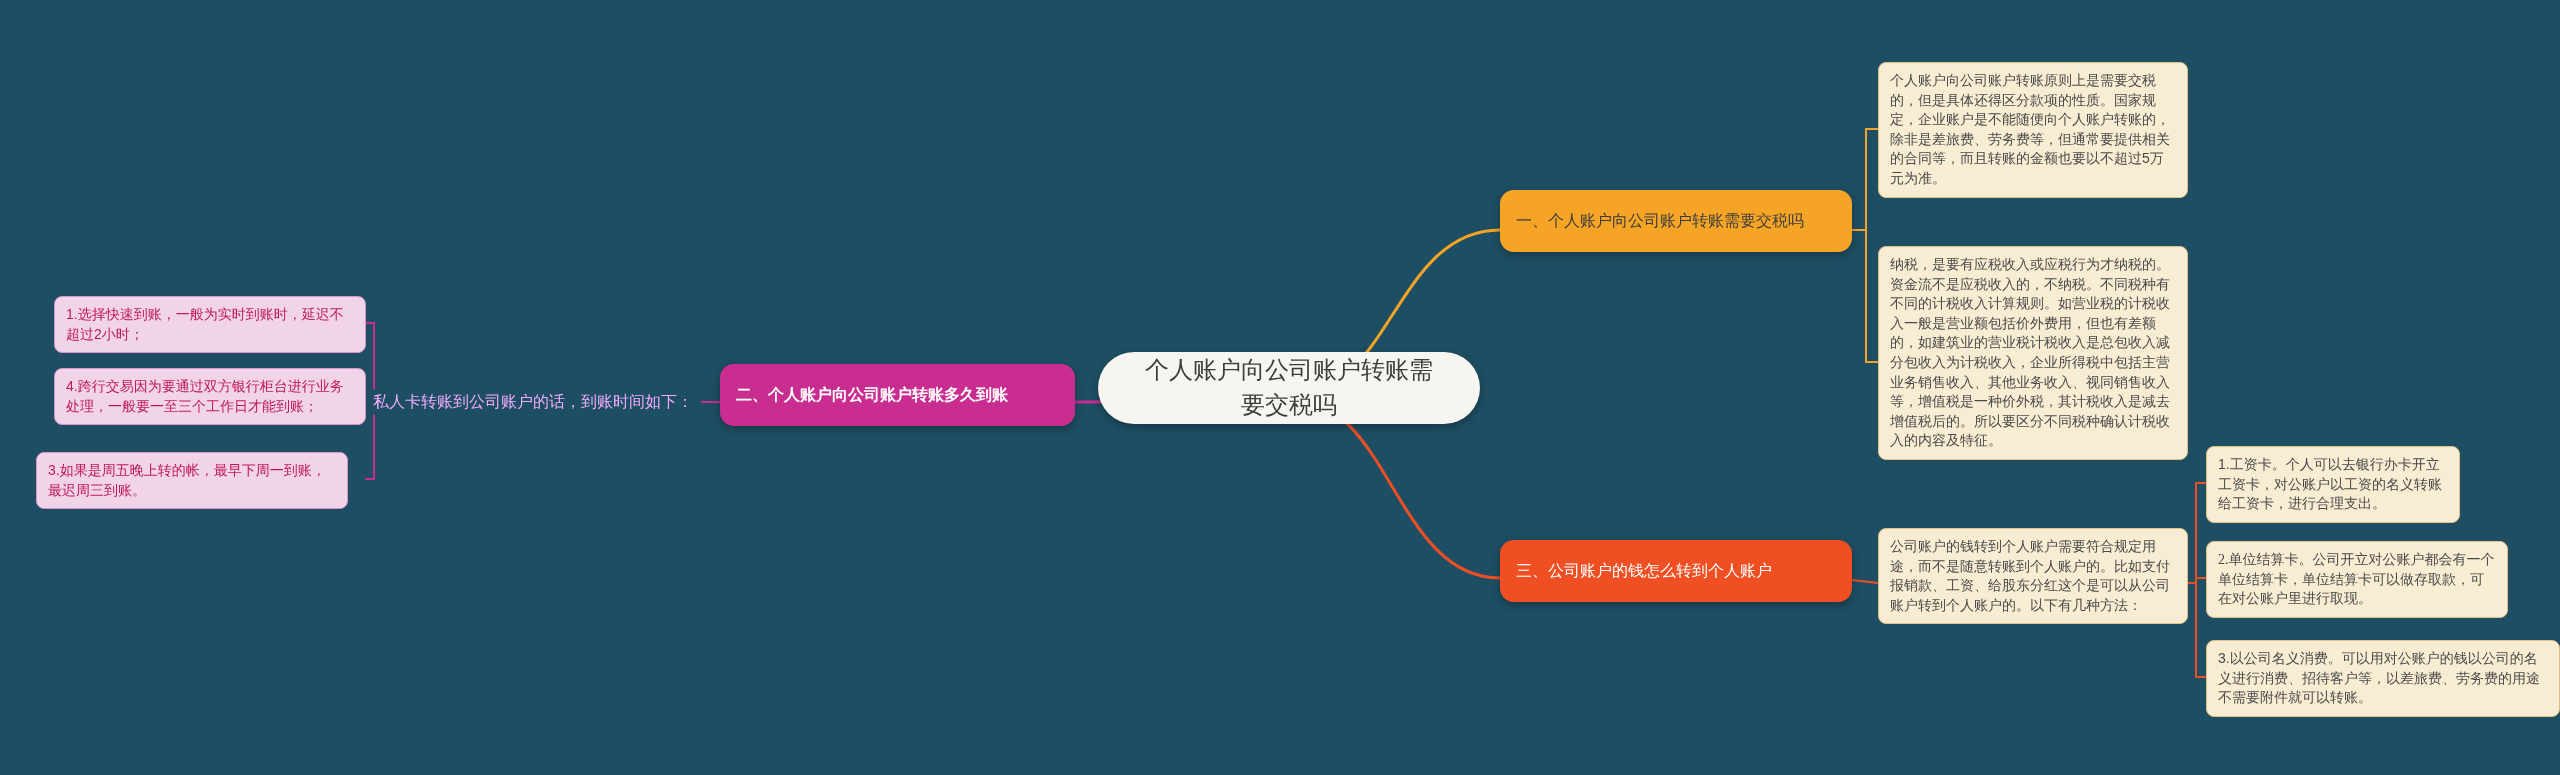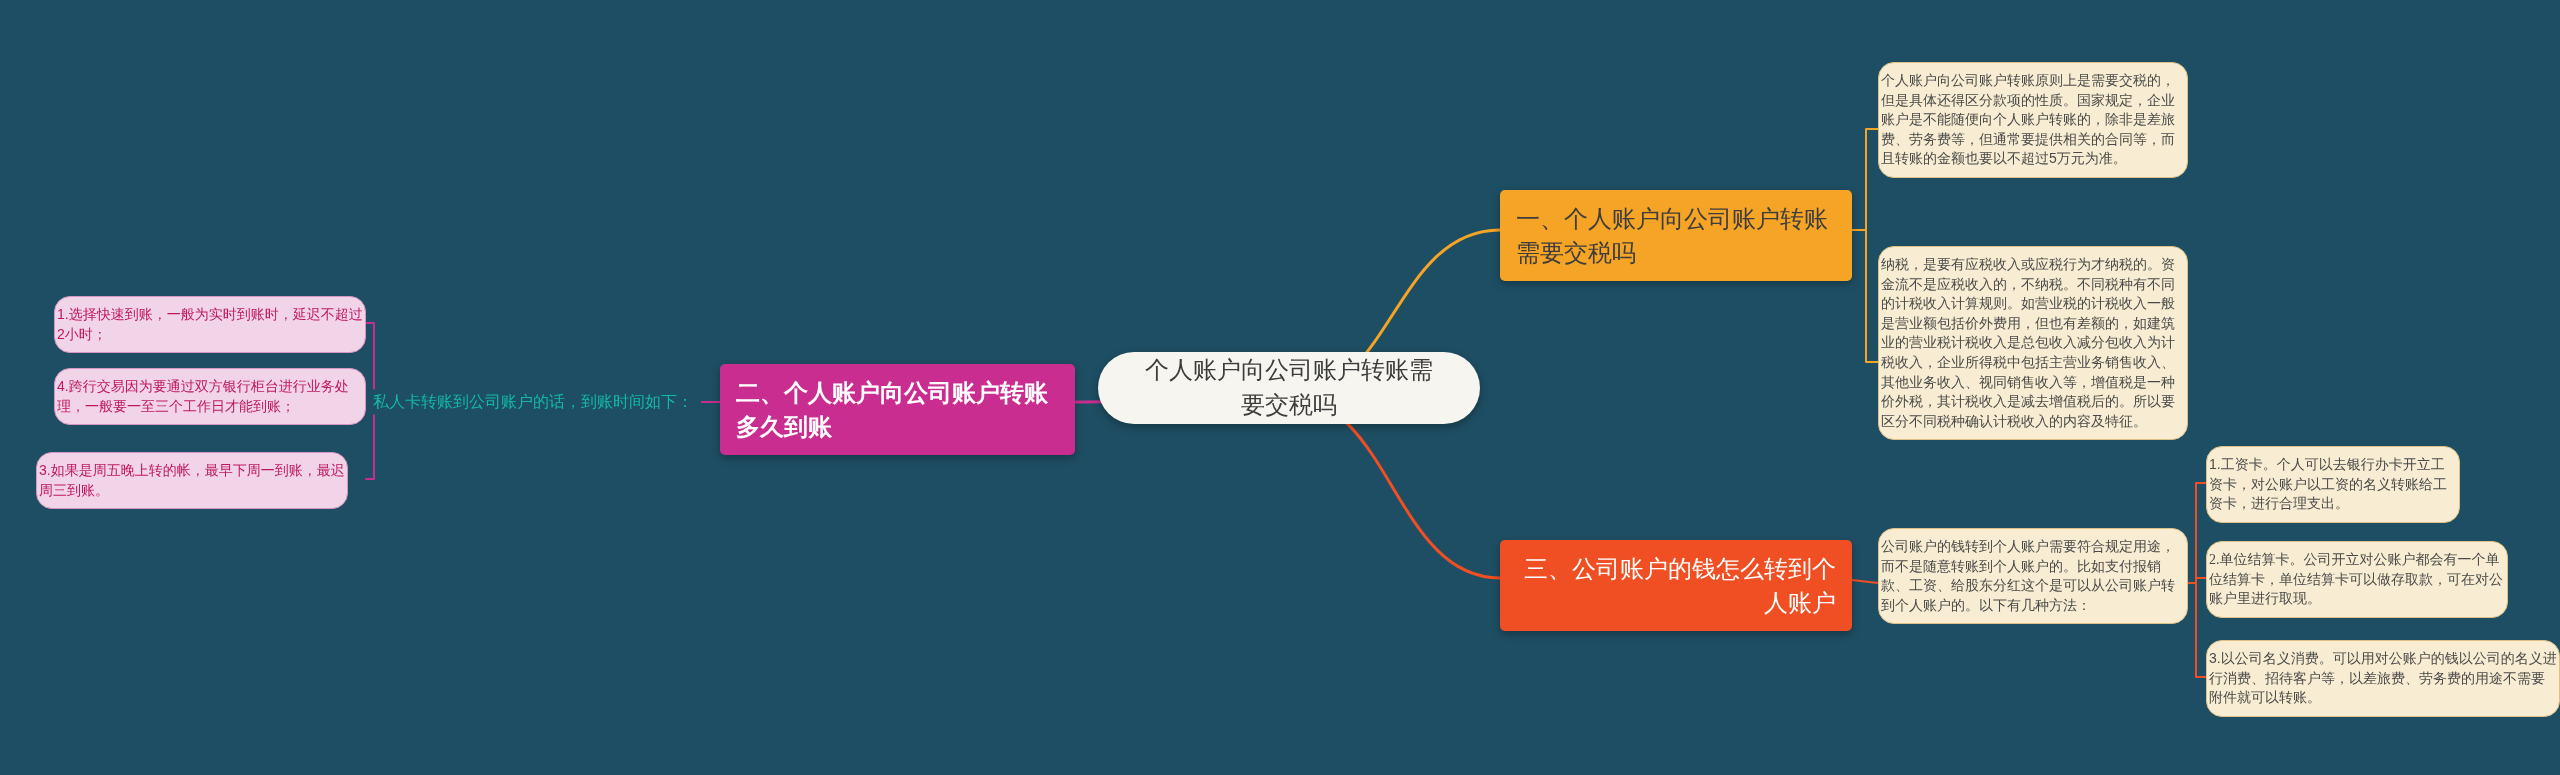--- a/index.html
+++ b/index.html
@@ -27,51 +27,51 @@
     border-radius:46px;
     display:flex; align-items:center; justify-content:center;
     text-align:center;
     font-size:24px; line-height:1.45; color: var(--dark-text);
     padding:0 42px;
     box-shadow:0 3px 8px rgba(0,0,0,.3);
   }
 
   .node {
     width:352px;
-    padding:12px 16px;
-    border-radius:5px;
-    font-size:24px; line-height:1.4;
+    padding:20px 16px;
+    border-radius:14px;
+    font-size:16px; line-height:1.4;
     box-shadow:0 3px 8px rgba(0,0,0,.3);
   }
   .node-orange { left:1500px; top:190px; background:var(--orange); color:var(--dark-text); }
   .node-magenta{ left:720px;  top:364px; background:var(--magenta); color:#ffffff; width:355px;font-weight:bold; }
-  .node-red    { left:1500px; top:540px; background:var(--red); color:#ffffff;text-align:right; }
+  .node-red    { left:1500px; top:540px; background:var(--red); color:#ffffff; }
 
   .note {
     font-size:14px; line-height:1.4; color:#4a4a4a;
-    padding:8px 2px; border-radius:16px;
+    padding:8px 11px; border-radius:8px;
   }
   .note-cream { background:var(--cream-bg); border:1px solid var(--cream-border); width:310px; }
   .note-pink  { background:var(--pink-bg);  border:1px solid var(--pink-border);  width:312px; color:#be185d; }
 
   .pos-c1 { left:1878px; top:62px; }
   .pos-c2 { left:1878px; top:246px; }
   .pos-sum{ left:1878px; top:528px; }
   .pos-r1 { left:2206px; top:446px; width:254px; }
   .pos-r2 { left:2206px; top:541px; width:302px;font-family:Liberation Serif, serif; }
   .pos-r3 { left:2206px; top:640px; width:354px; }
   .pos-p1 { left:54px; top:296px; }
   .pos-p2 { left:54px; top:368px; }
   .pos-p3 { left:36px; top:452px; }
 
   .edge-label {
     left:533px; top:402px;
     transform:translate(-50%,-50%);
     white-space:nowrap;
-    font-size:16px; color:#14b8a6;
+    font-size:16px; color:#f0abfc;
     background: var(--bg);
     padding:2px 8px;
   }
 </style>
 </head>
 <body>
 
 <svg class="connectors" width="2560" height="775">
 
   <path class="stroke-orange w3" d="M1289 398 C 1390 398, 1395 230, 1500 230"></path>

